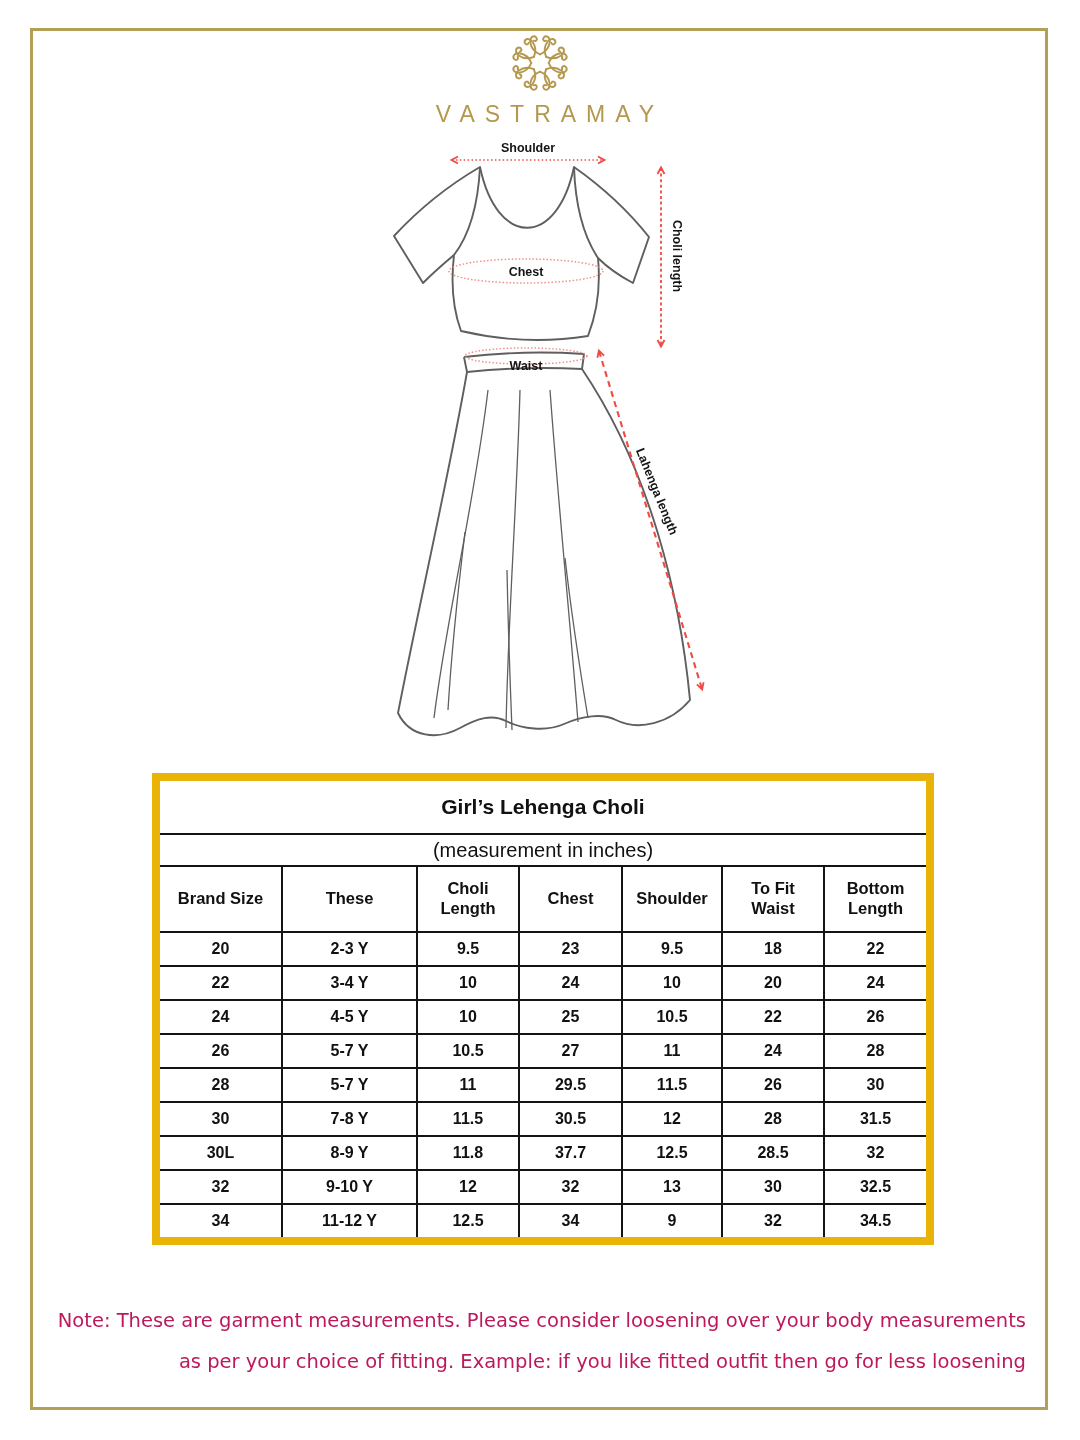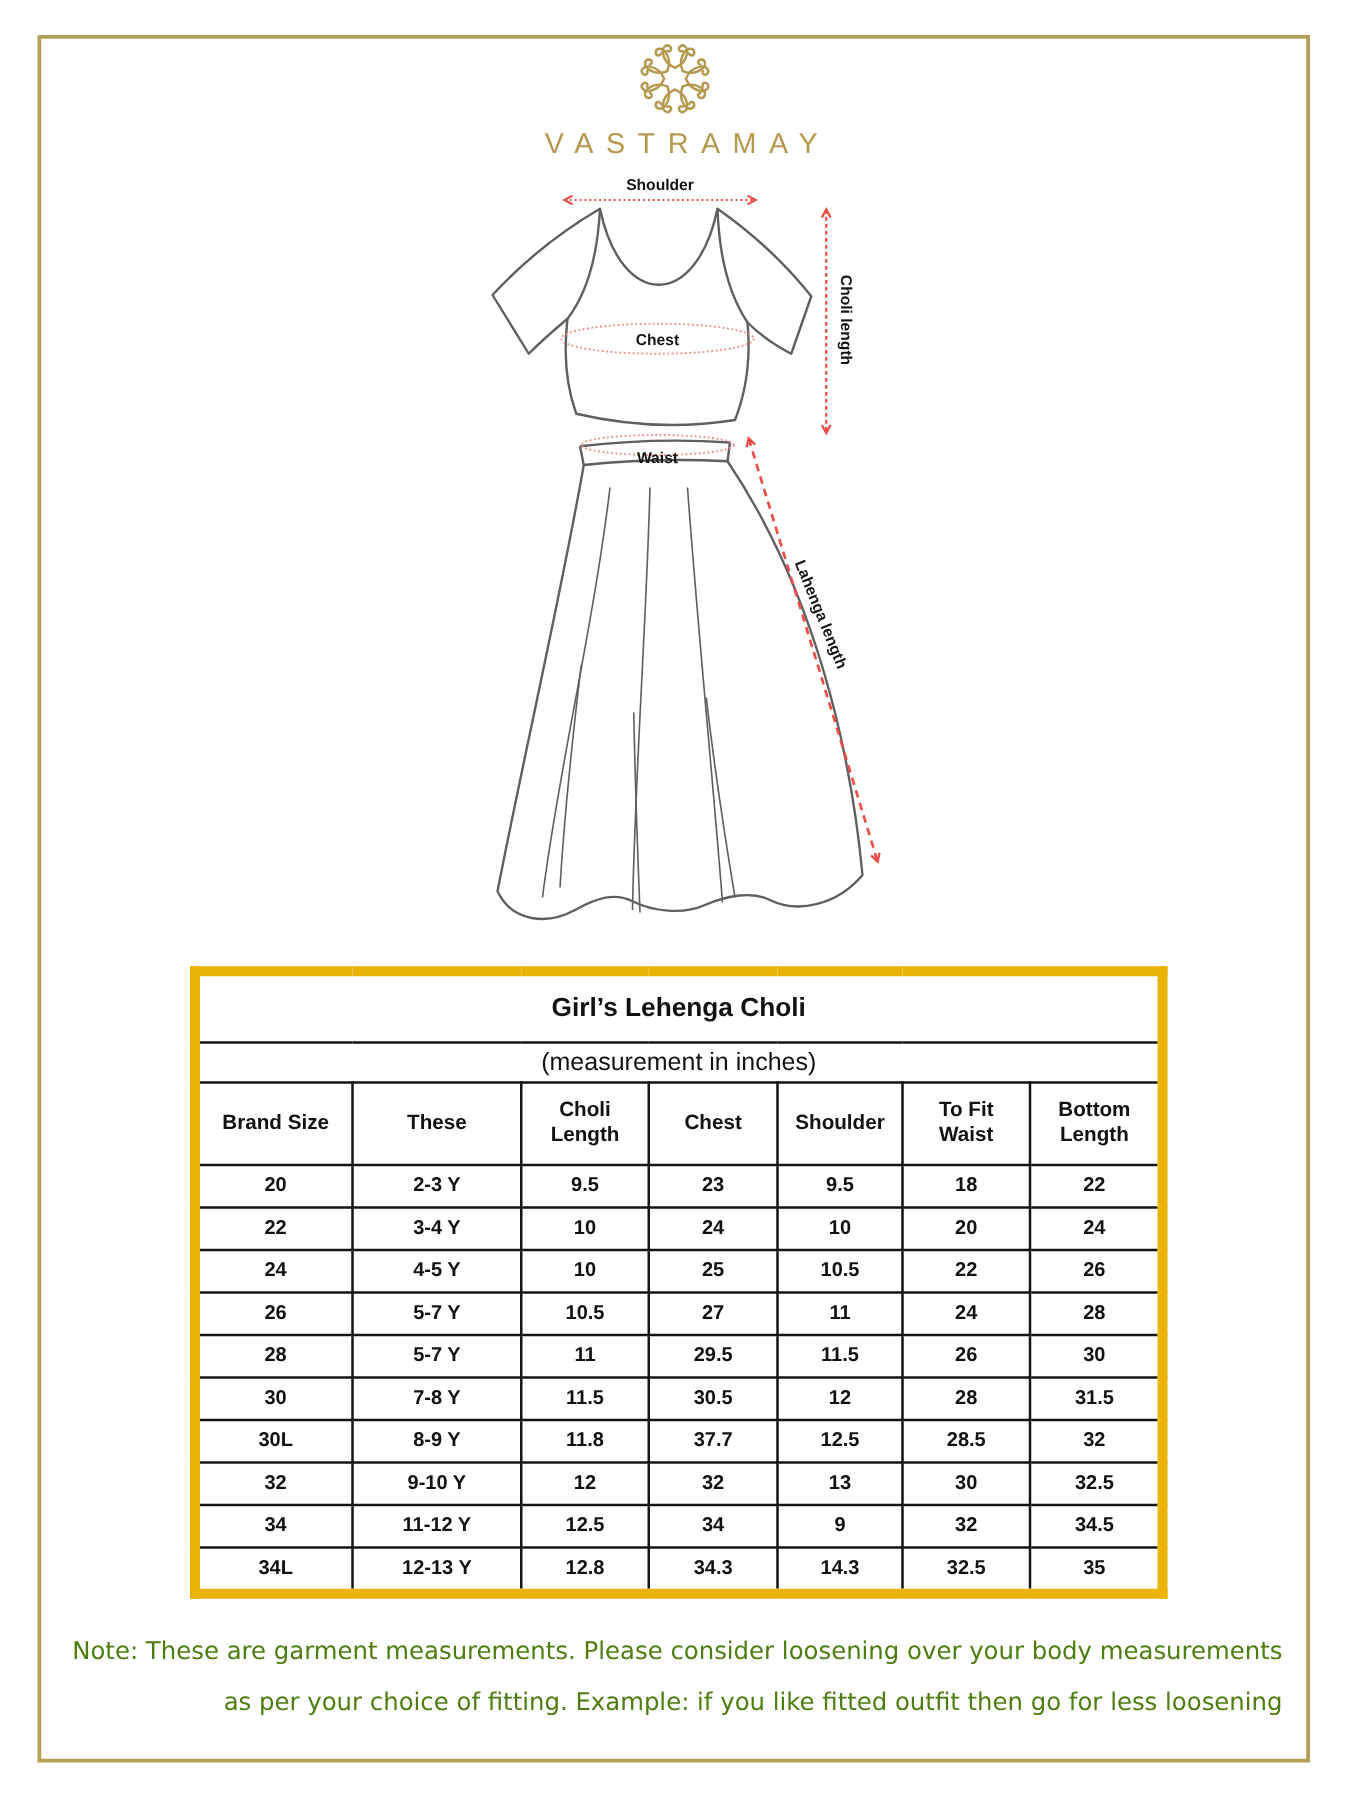--- a/index.html
+++ b/index.html
@@ -36,21 +36,21 @@
     background:#ffffff;
   }
   .row-title td { height:52px; font-size:21px; font-weight:700; }
   .row-subtitle td { height:30px; font-size:20px; font-weight:400; }
   .row-headers th { height:64px; font-size:16.5px; font-weight:700; line-height:1.2; padding:0 5px; }
   .size-table tbody td { height:32px; font-size:16px; font-weight:700; }
   
   .note {
     position:absolute; left:40px; top:1300px; width:986px;
     text-align:right; font-family:"DejaVu Sans", sans-serif;
-    font-size:19.5px; color:#4d7c0f; line-height:41px;
+    font-size:19.5px; color:#be185d; line-height:41px;
   }
   .note div { white-space:nowrap; }
 </style>
 </head>
 <body>
 
 <div class="frame"></div>
 
 <svg class="emblem" width="62" height="66" viewBox="-32 -33 64 66">
   <defs>
@@ -223,28 +223,19 @@
       </tr>
       <tr>
         <td>34</td>
         <td>11-12 Y</td>
         <td>12.5</td>
         <td>34</td>
         <td>9</td>
         <td>32</td>
         <td>34.5</td>
       </tr>
-      <tr>
-        <td>34L</td>
-        <td>12-13 Y</td>
-        <td>12.8</td>
-        <td>34.3</td>
-        <td>14.3</td>
-        <td>32.5</td>
-        <td>35</td>
-      </tr>
     </tbody>
 </table>
 
 <div class="note">
   <div>Note: These are garment measurements. Please consider loosening over your body measurements</div>
   <div>as per your choice of fitting. Example: if you like fitted outfit then go for less loosening</div>
 </div>
 
 </body></html>

